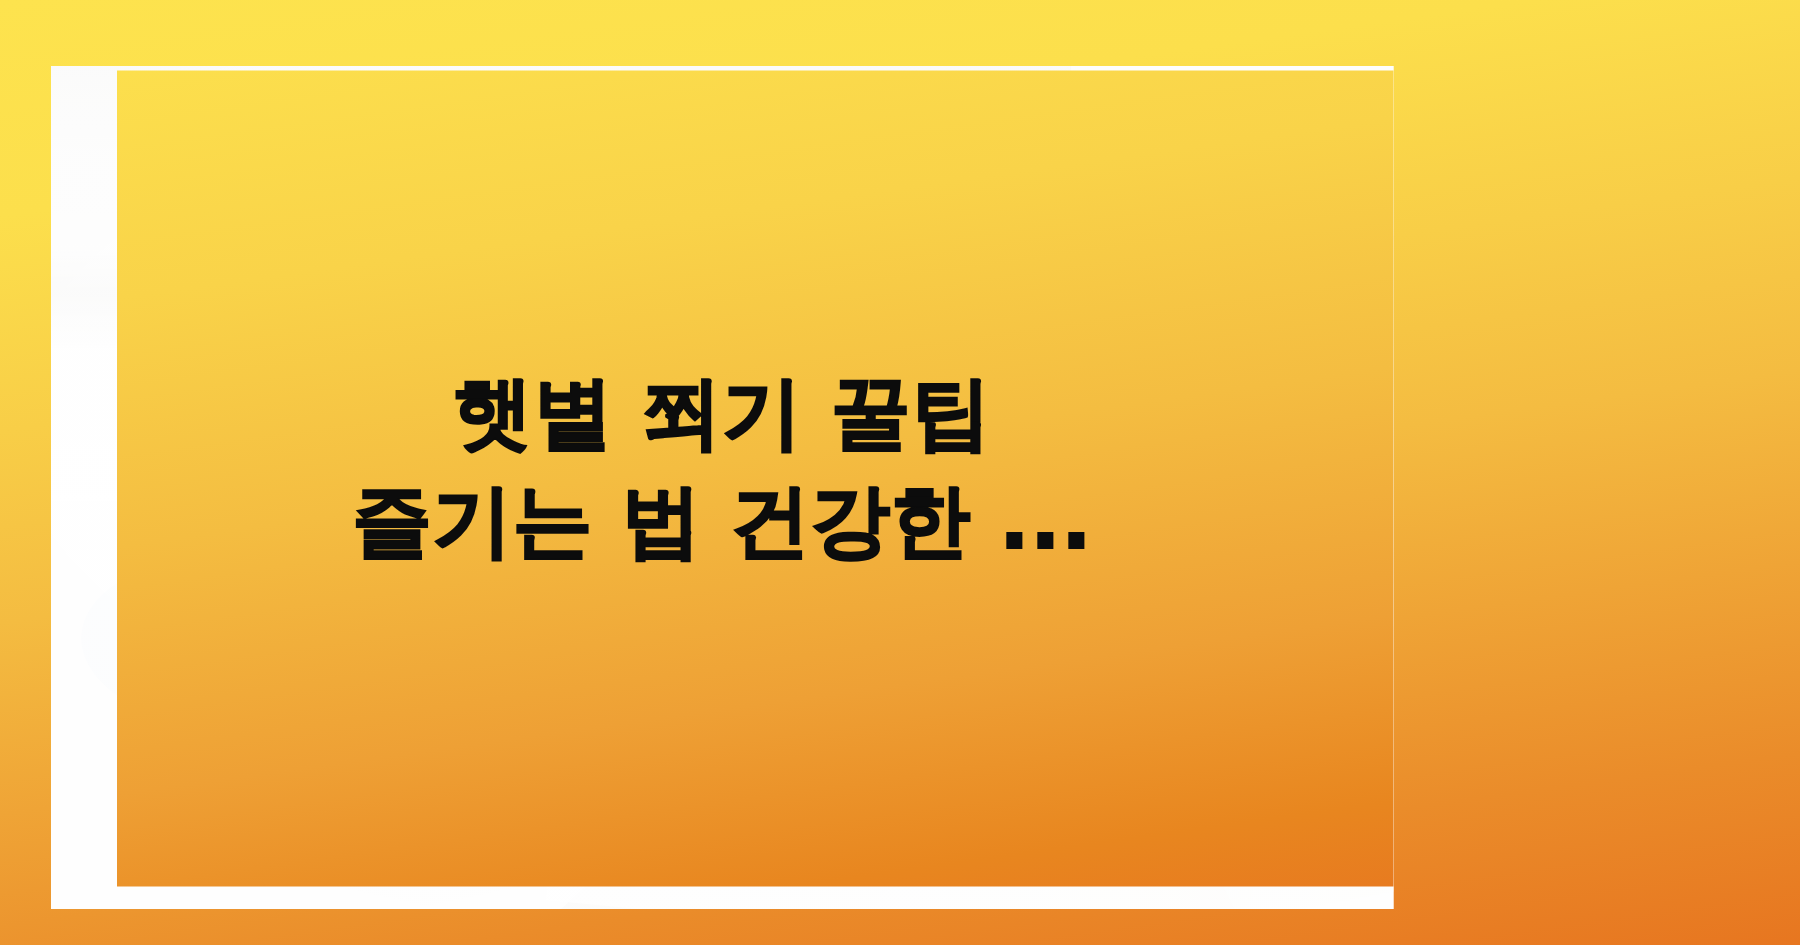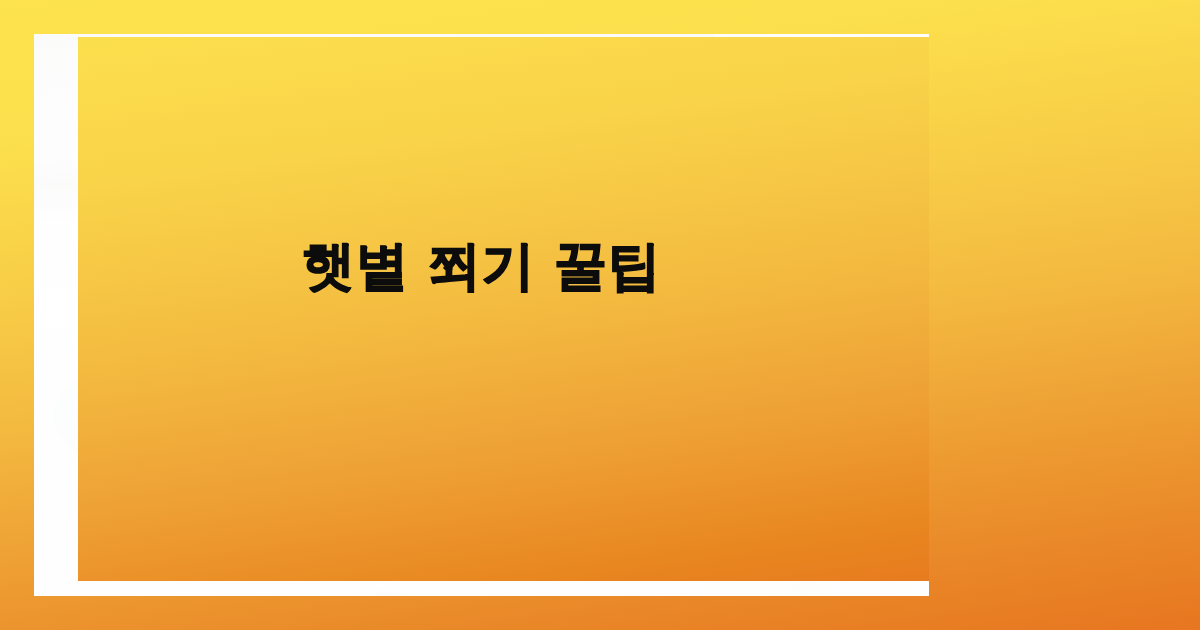--- a/index.html
+++ b/index.html
@@ -26,21 +26,21 @@
                   #EFA436  68%,
                   #EA8C2A  84%,
                   #E77620 100%);
     overflow: hidden;
   }
 
   
   #card-stage {
     position: absolute;
     left: 34px;
-    top: 34px;
+    top: 44px;
     width: 895px;
     height: 562px;
     background: #ffffff;
     overflow: hidden;
   }
 
   
   #photo-bg {
     position: absolute;
     inset: 0;
@@ -288,16 +288,17 @@
     </div>
 
     <div id="photo-veil"></div>
 
     <div id="inner-frame">
       <div class="frame-void"></div>
     </div>
 
     <div id="headline-block">
       <span class="hl-line">햇볕 쬐기 꿀팁</span>
+      <span class="hl-line">즐기는 법 건강한 ...</span>
     </div>
 
   </div>
 </div>
 
 </body></html>

